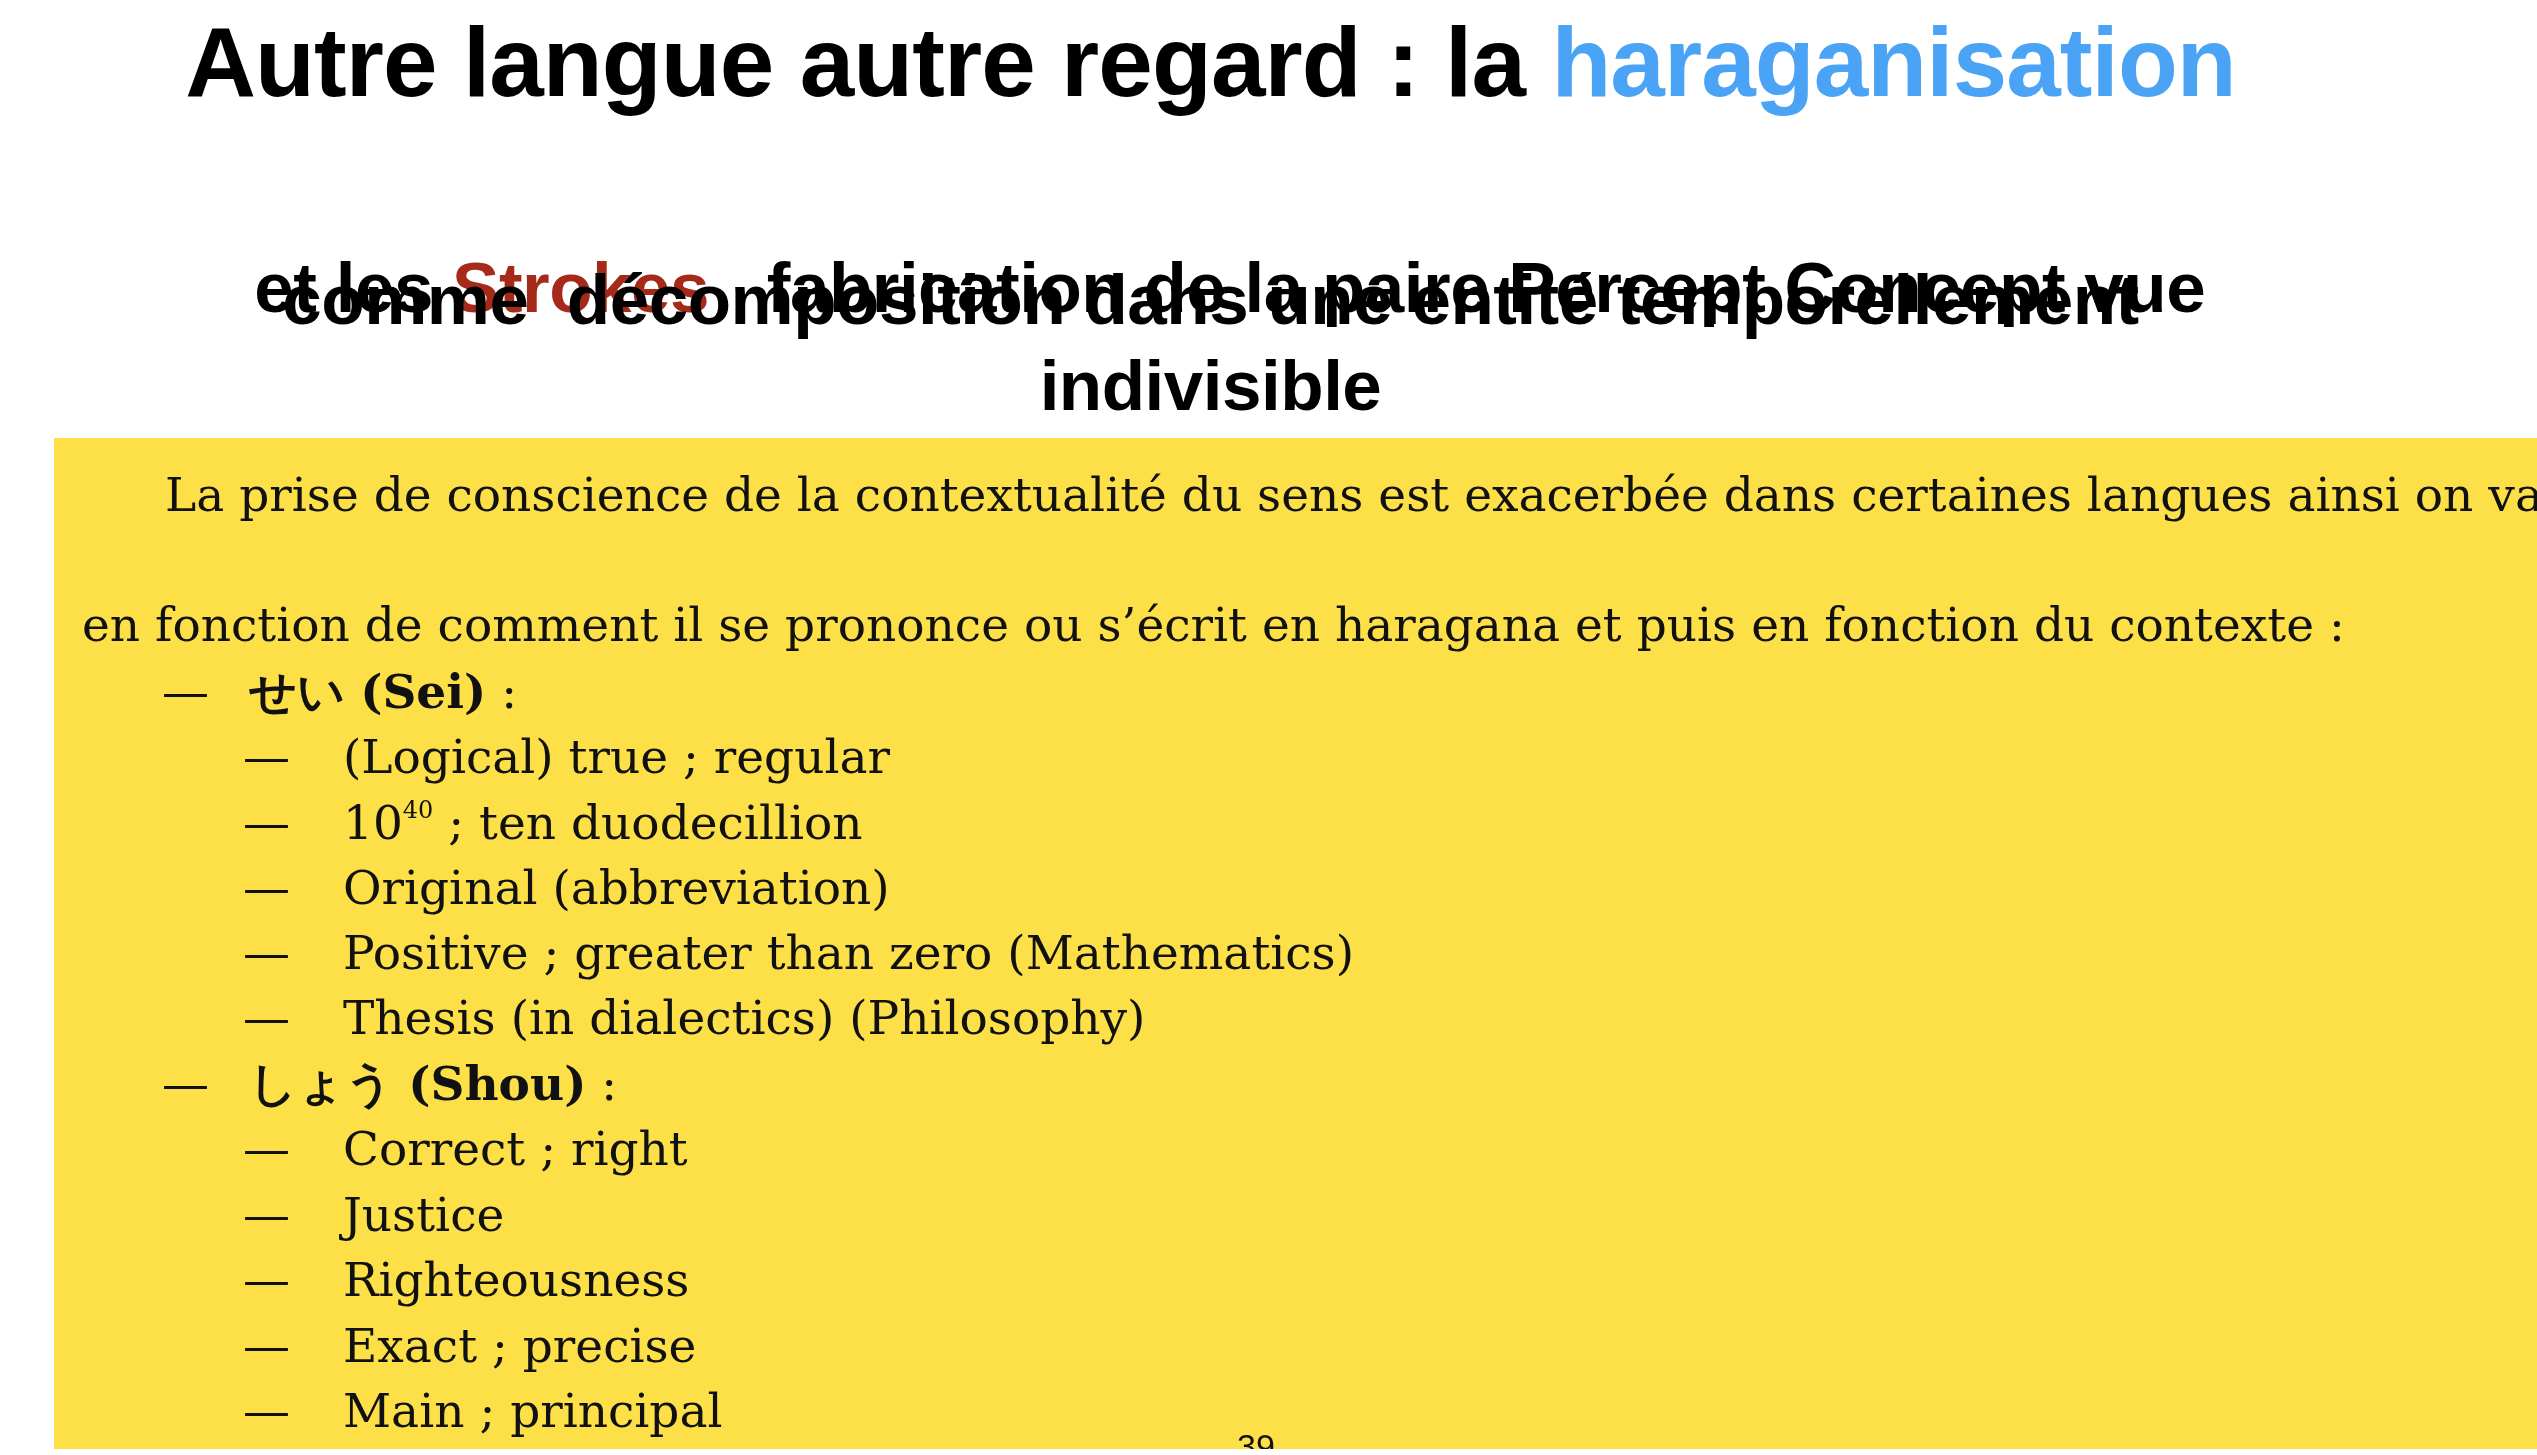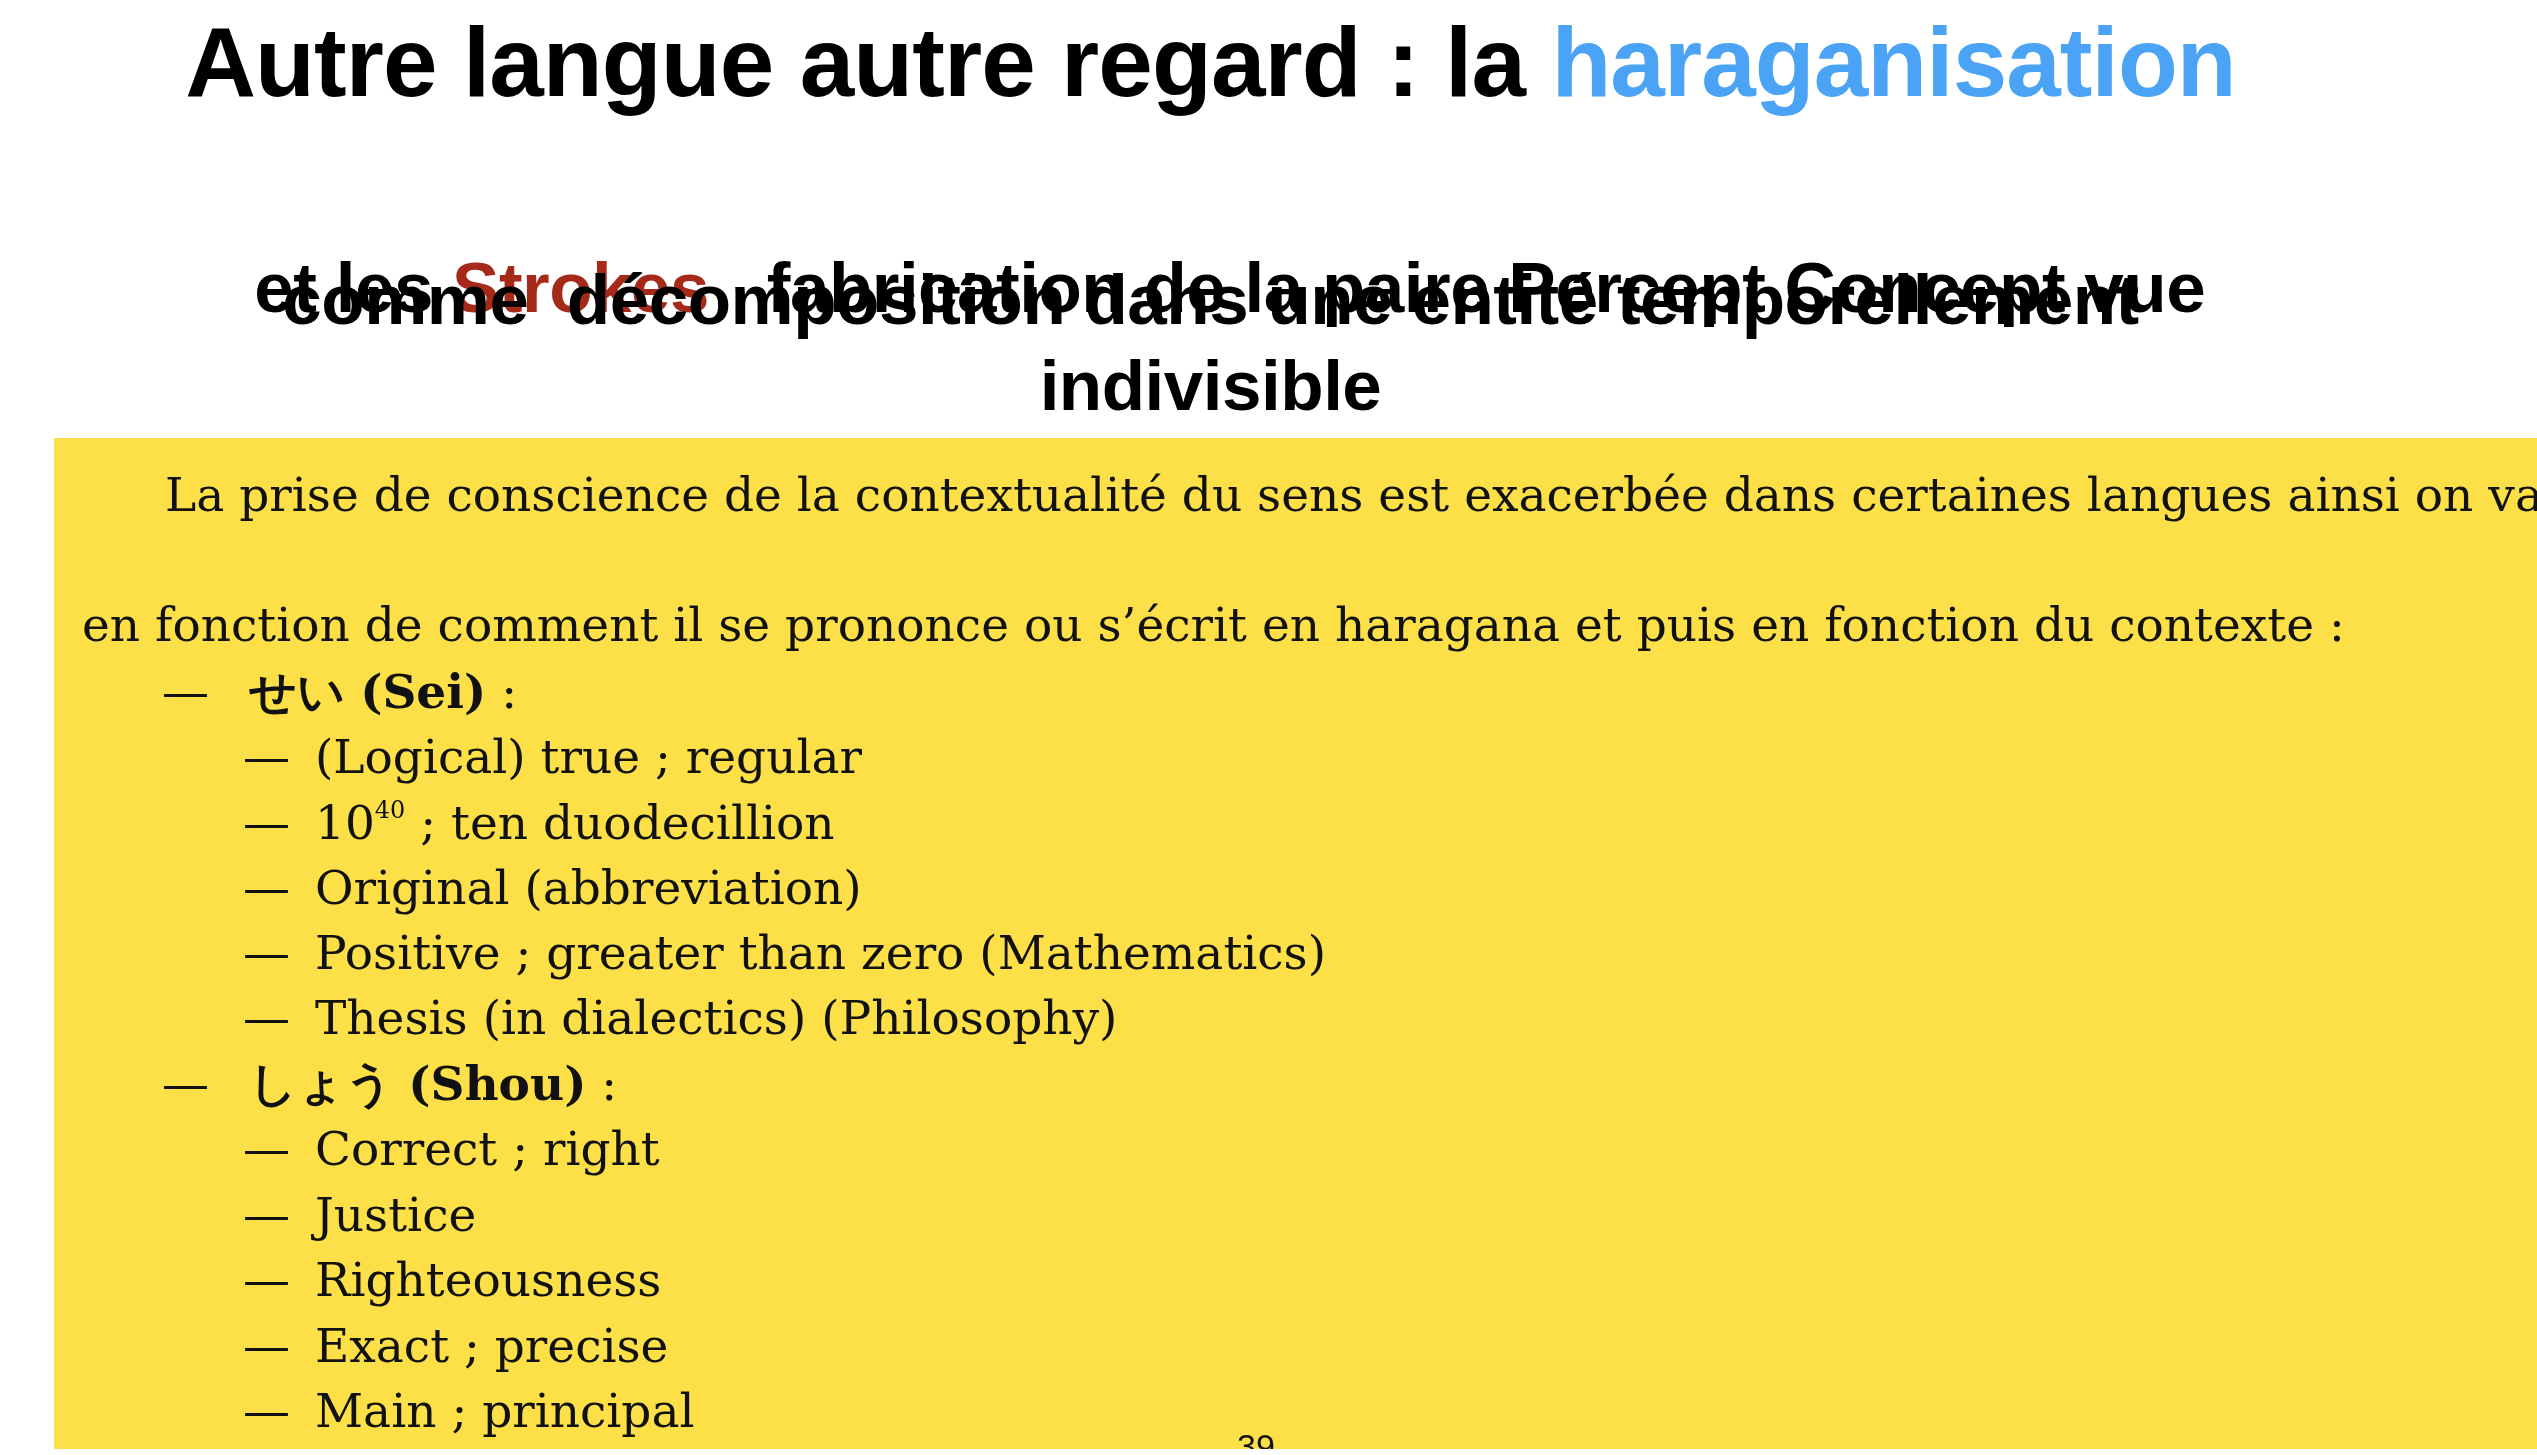--- a/index.html
+++ b/index.html
@@ -81,21 +81,21 @@
   }
   .dash {
     position: absolute;
     top: 0;
   }
   .lvl1 .dash { left: 0; }
   .lvl1 .txt { position: absolute; left: 87px; top: 0; }
   .lvl1 { left: 108px; }
   .lvl2 { left: 189px; }
   .lvl2 .dash { left: 0; }
-  .lvl2 .txt { position: absolute; left: 72px; top: 0; }
+  .lvl2 .txt { position: absolute; left: 100px; top: 0; }
   .bold { font-weight: bold; }
   sup { font-size: 24px; line-height: 0; vertical-align: 21px; }
   .pagenum {
     position: absolute;
     left: 1183px;
     top: 989px;
     font-family: "Liberation Sans", sans-serif;
     font-size: 34px;
     line-height: 38px;
     color: #111111;

